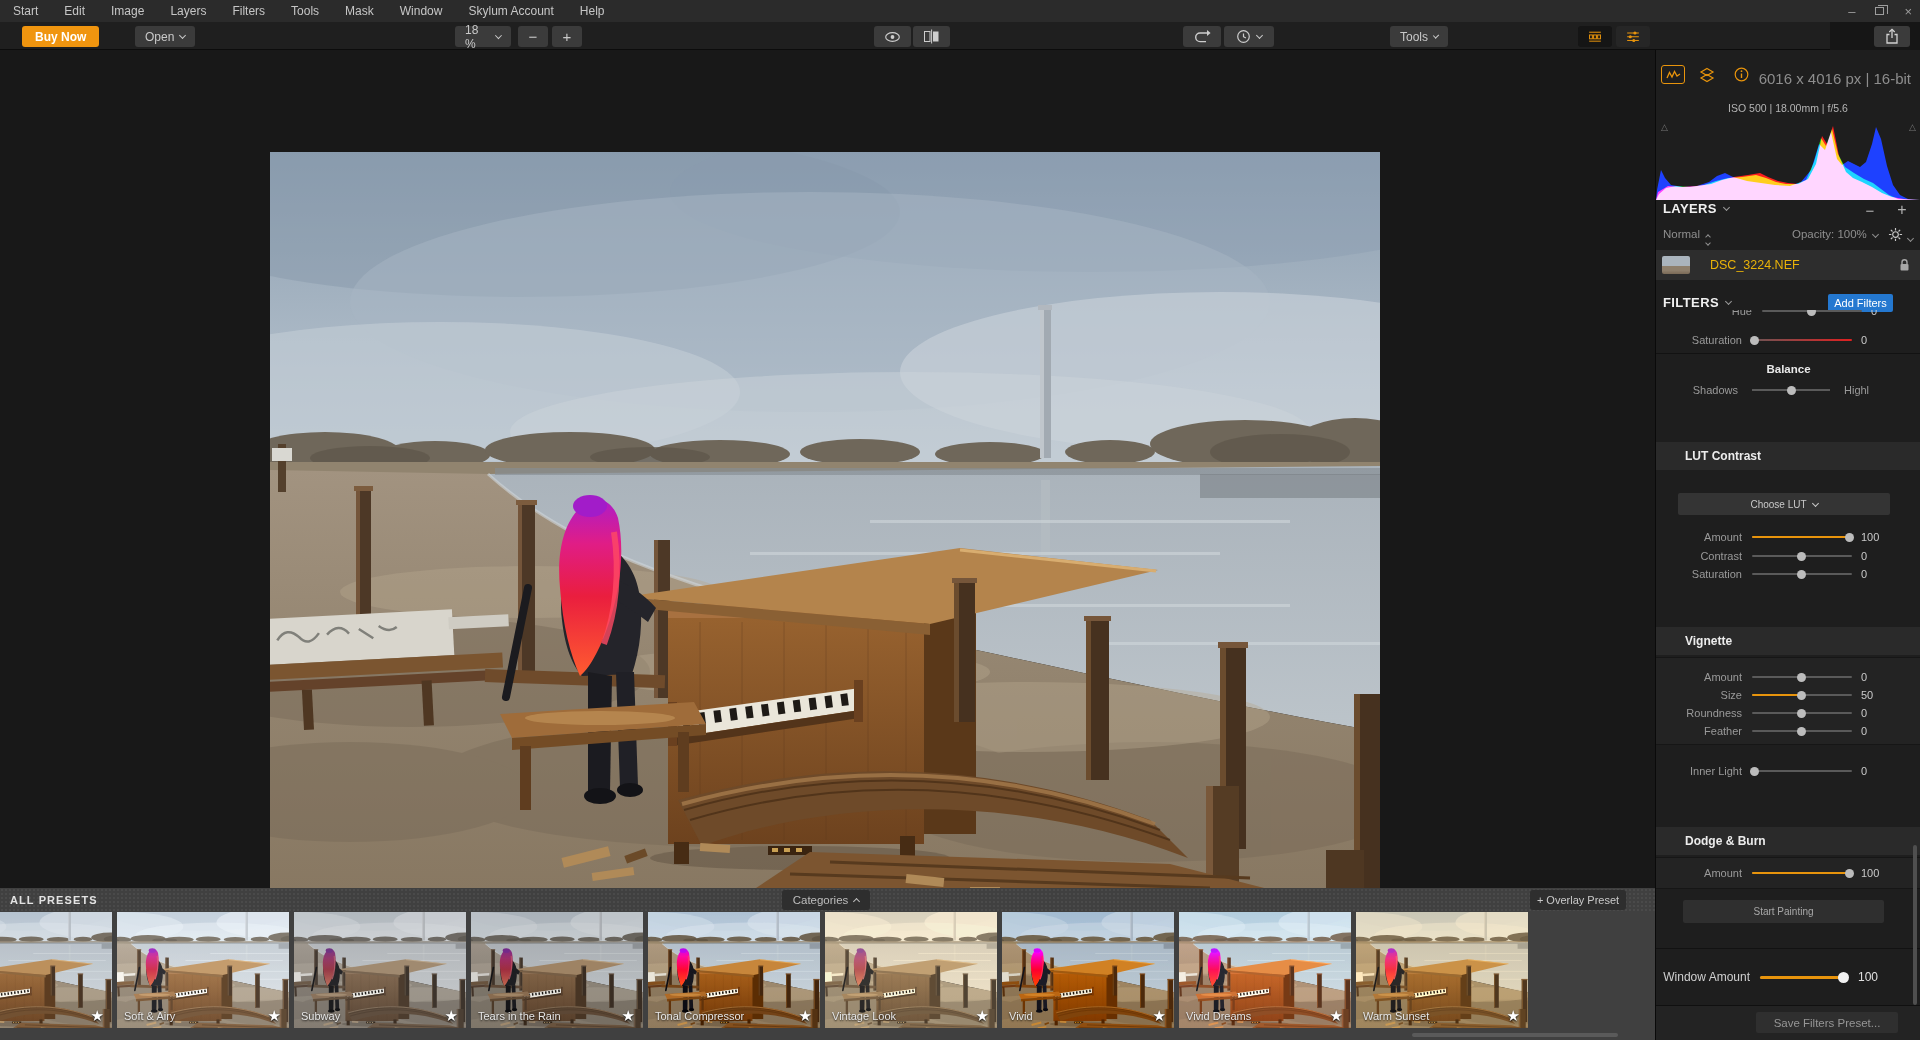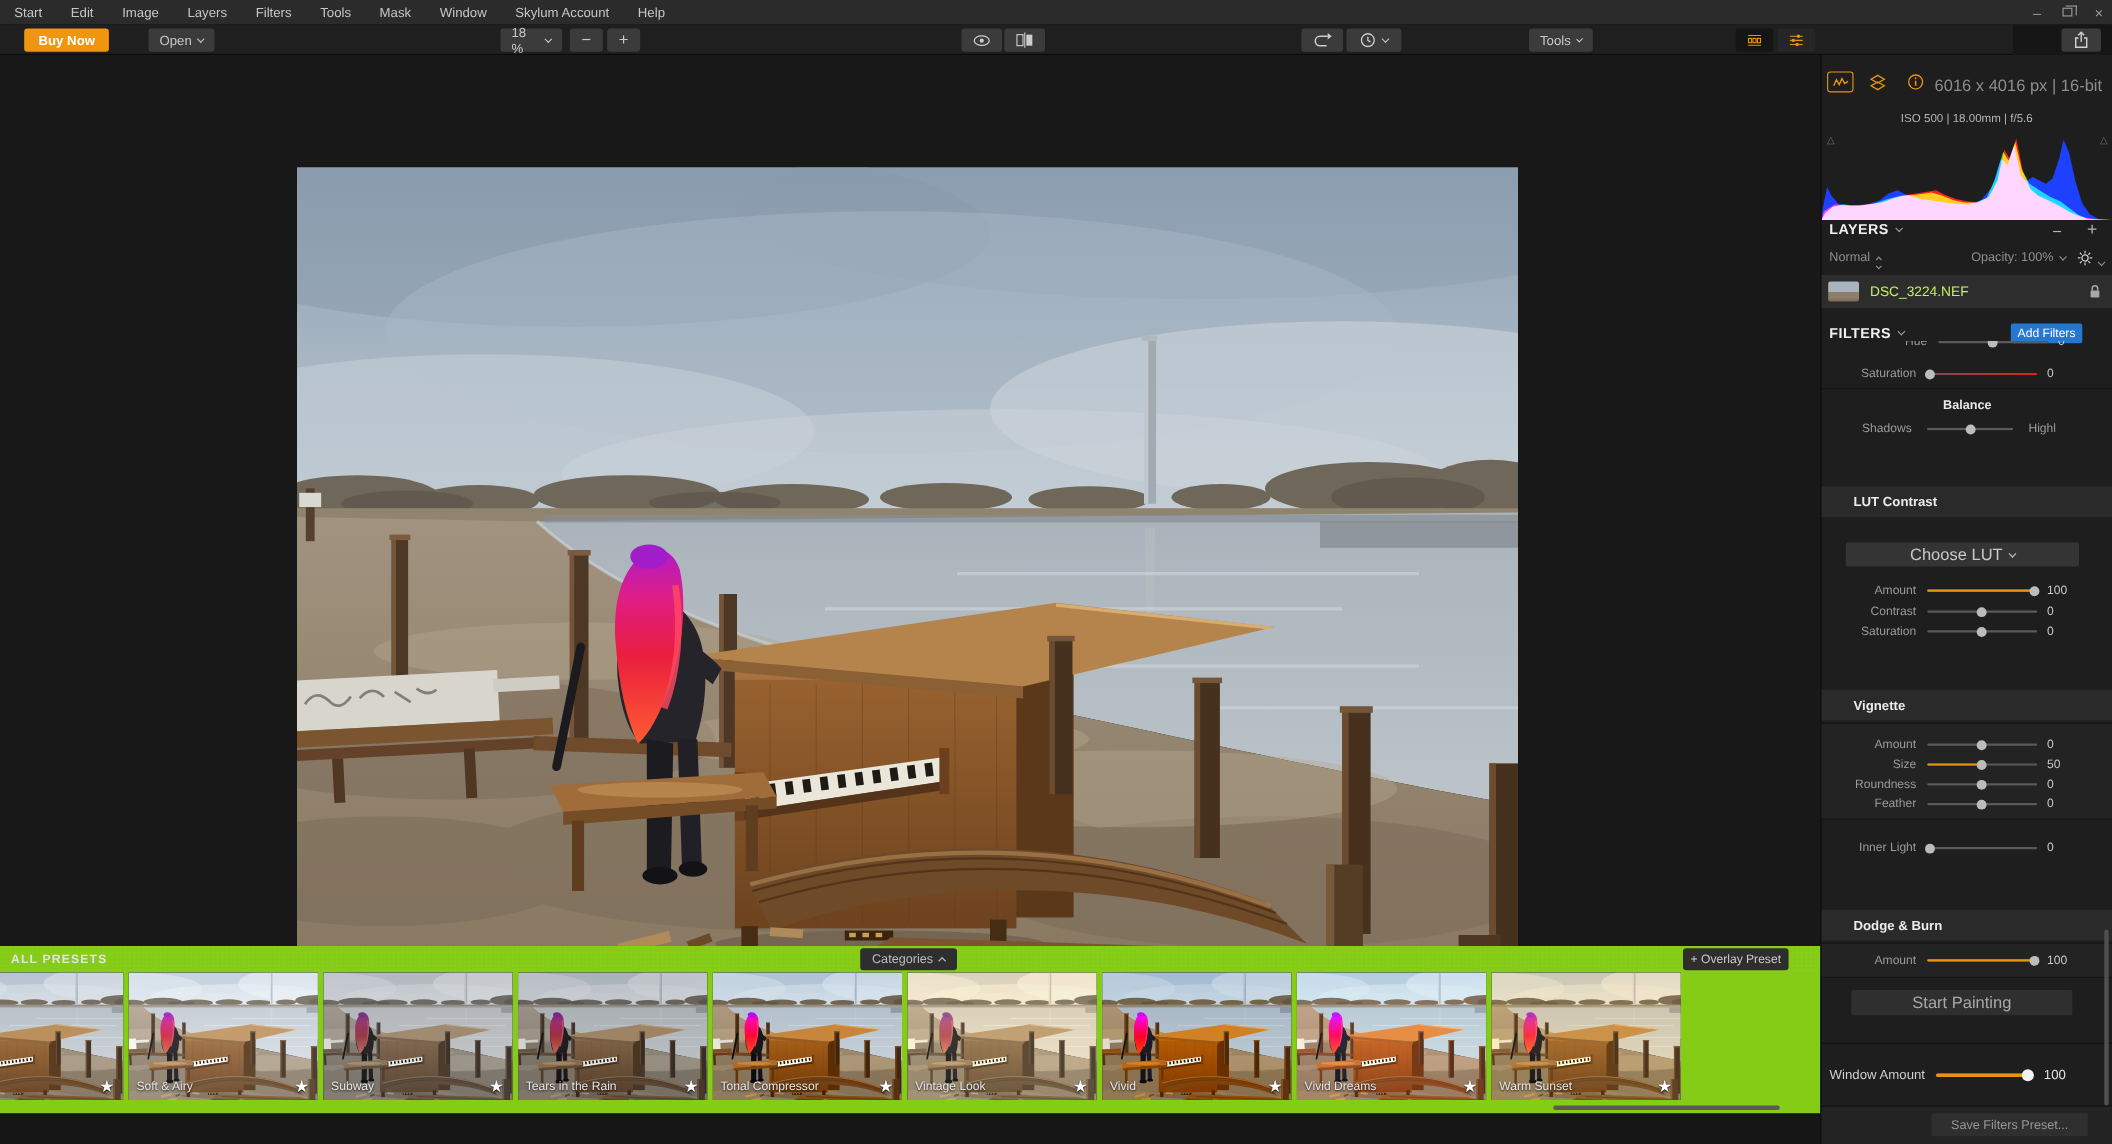--- a/index.html
+++ b/index.html
@@ -33,21 +33,21 @@
   .tog1{left:1578px;width:34px;background:#151515}
   .tog2{left:1616px;width:34px;background:#262626}
   .shareb{left:1874px;width:36px}
 
   
   .canvas{position:absolute;left:0;top:50px;width:1655px;height:838px;background:#181818}
   .photo{position:absolute;left:270px;top:102px;width:1110px;height:740px;z-index:2}
   .photo svg{width:100%;height:100%;display:block}
 
   
-  .presets{position:absolute;left:0;top:860px;width:1655px;height:152px;background:#84cc16;z-index:3}
+  .presets{position:absolute;left:0;top:888px;width:1655px;height:152px;background:#404040;z-index:3}
   .presets-header{position:relative;height:24px}
   .allpresets{position:absolute;left:10px;top:6px;font-size:11px;font-weight:bold;letter-spacing:1.1px;color:#e3e3e3}
   .catbtn{position:absolute;left:782px;top:2px;width:88px;height:20px;background:#2e2e2e;border-radius:3px;color:#bdbdbd;font-size:11.5px;display:flex;align-items:center;justify-content:center;cursor:pointer}
   .ovlbtn{position:absolute;left:1530px;top:2px;width:96px;height:20px;background:#2e2e2e;border-radius:3px;color:#cacaca;font-size:11px;display:flex;align-items:center;justify-content:center;cursor:pointer}
   .strip{position:absolute;left:0;top:24px;width:1655px;height:116px}
   .tile{position:absolute;top:0;width:172px;height:116px;overflow:hidden;background:#202020;cursor:pointer}
   .tile svg{width:100%;height:100%;display:block}
   .tname{position:absolute;left:7px;bottom:6px;font-size:11px;color:#e6e6e6;text-shadow:0 1px 2px rgba(0,0,0,.85)}
   .tstar{position:absolute;right:8px;bottom:3px;color:#fff;font-size:15px;text-shadow:0 1px 2px #000;cursor:pointer}
   .hscroll{position:absolute;left:1412px;top:145px;width:206px;height:4px;background:#5a5a5a;border-radius:2px;cursor:pointer}
@@ -68,21 +68,21 @@
   .phead{position:absolute;left:7px;font-size:13px;font-weight:bold;letter-spacing:.4px;color:#f0f0f0;display:flex;align-items:center}
   .phead .chv{margin-left:7px;color:#9a9a9a}
   .lay-min{position:absolute;left:205px;top:152px;width:18px;color:#b3b3b3;font-size:15px;text-align:center;cursor:pointer}
   .lay-add{position:absolute;left:237px;top:151px;width:18px;color:#b3b3b3;font-size:16px;text-align:center;cursor:pointer}
   .blendrow{position:absolute;left:0;top:178px;width:265px;height:16px;font-size:11.5px;color:#8f8f8f}
   .stepper{display:inline-flex;flex-direction:column;gap:2px;margin-left:6px;vertical-align:-1px}
   .stepper i{width:4px;height:4px;border-right:1.2px solid #8f8f8f;border-bottom:1.2px solid #8f8f8f;display:block}
   .stepper i.u{transform:rotate(225deg)}.stepper i.d{transform:rotate(45deg)}
   .layerrow{position:absolute;left:0;top:200px;width:265px;height:30px;background:#2d2d2d;display:flex;align-items:center;cursor:pointer}
   .laythumb{width:28px;height:18px;margin-left:6px;border-radius:2px;background:linear-gradient(180deg,#aab4bd 0 55%,#8e7f6c 55% 80%,#7a6a57 100%);flex:none}
-  .layname{margin-left:10px;font-size:12.5px;color:#bef264}
+  .layname{margin-left:20px;font-size:12.5px;color:#eab308}
   .locki{position:absolute;right:10px;top:8px}
   .addfilters{position:absolute;left:172px;top:244px;width:65px;height:18px;background:#2478d0;border-radius:2px;color:#fff;font-size:11px;display:flex;align-items:center;justify-content:center;cursor:pointer}
 
   .srow{position:absolute;left:0;width:265px;height:16px;display:flex;align-items:center;font-size:11px}
   .srow .lab{width:96px;text-align:right;color:#9a9a9a;padding-right:10px;flex:none}
   .srow .track{position:relative;width:100px;height:2px;background:#5a5a5a;border-radius:1px;flex:none;cursor:pointer}
   .srow .track.red{background:linear-gradient(90deg,#6b5555,#e02020)}
   .srow .fill{position:absolute;left:0;top:0;height:2px;background:#e8940c;border-radius:1px}
   .srow .knob{position:absolute;top:-3.5px;width:9px;height:9px;border-radius:50%;background:#bcbcbc;cursor:pointer}
   .srow .val{margin-left:9px;color:#c9c9c9}
@@ -93,21 +93,21 @@
   .balance-title{position:absolute;left:0;top:313px;width:265px;text-align:center;font-size:11.5px;font-weight:bold;color:#e8e8e8}
   .balrow{position:absolute;left:0;top:332px;width:265px;height:16px;display:flex;align-items:center;font-size:11px;color:#9a9a9a}
   .balrow .bl{width:96px;text-align:right;padding-right:14px}
   .balrow .track{position:relative;width:78px;height:2px;background:#5a5a5a;flex:none;cursor:pointer}
   .balrow .knob{position:absolute;left:35px;top:-3.5px;width:9px;height:9px;border-radius:50%;background:#bcbcbc}
   .balrow .br{margin-left:14px}
 
   .secthead{position:absolute;left:0;width:265px;height:28px;background:#2a2a2a;display:flex;align-items:center;cursor:pointer}
   .secthead span{margin-left:29px;font-size:12px;font-weight:bold;color:#ececec}
   .sectblock{position:absolute;left:0;width:265px;background:#232323;border-top:1px solid #161616;border-bottom:1px solid #161616}
-  .bigbtn{position:absolute;background:#343434;border-radius:2px;color:#c9c9c9;font-size:15px;display:flex;align-items:center;justify-content:center;cursor:pointer}
+  .bigbtn{position:absolute;background:#343434;border-radius:2px;color:#c9c9c9;font-size:10px;display:flex;align-items:center;justify-content:center;cursor:pointer}
   .choosebtn{left:22px;top:443px;width:212px;height:22px}
   .startbtn{left:27px;top:850px;width:201px;height:23px;background:#2f2f2f;color:#a8a8a8}
   .farow{position:absolute;left:0;top:917px;width:265px;height:20px;display:flex;align-items:center}
   .farow .lab{width:104px;text-align:right;color:#cfcfcf;font-size:12px;padding-right:10px;flex:none}
   .farow .track{position:relative;width:88px;height:3px;background:#5a5a5a;border-radius:2px;flex:none;cursor:pointer}
   .farow .fill{position:absolute;left:0;top:0;height:3px;background:#e8940c;border-radius:2px;width:84px}
   .farow .knob{position:absolute;left:78px;top:-4px;width:11px;height:11px;border-radius:50%;background:#f2f2f2;cursor:pointer}
   .farow .val{margin-left:10px;color:#e0e0e0;font-size:12px}
   .bottombar{position:absolute;left:0;top:955px;width:265px;height:35px;background:#232323;border-top:1px solid #101010}
   .savebtn{left:100px;top:962px;width:142px;height:21px;background:#2f2f2f;color:#969696;font-size:11.5px;position:absolute;border-radius:2px;display:flex;align-items:center;justify-content:center;cursor:pointer}

